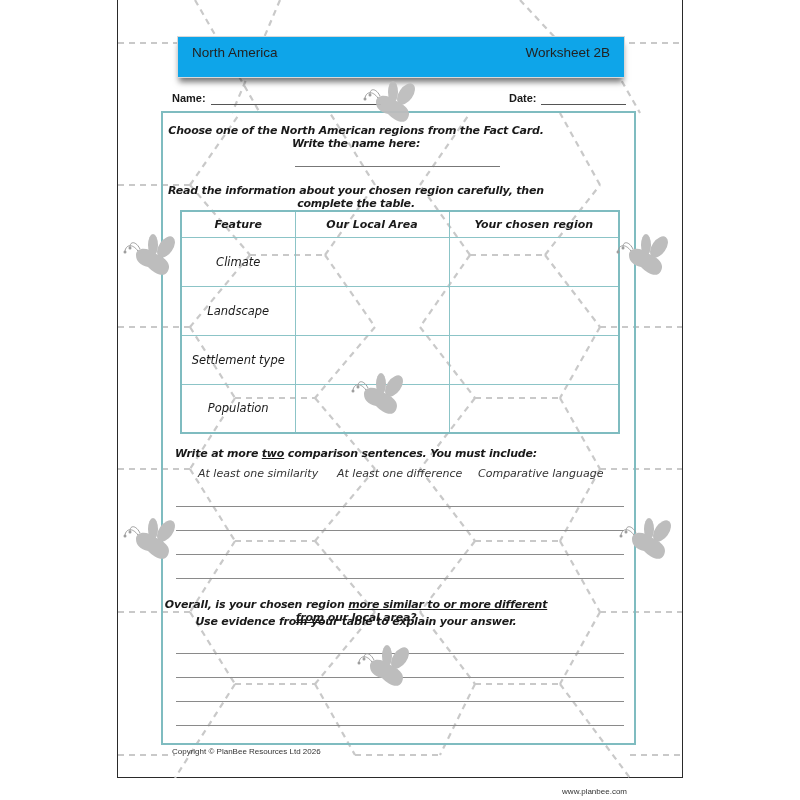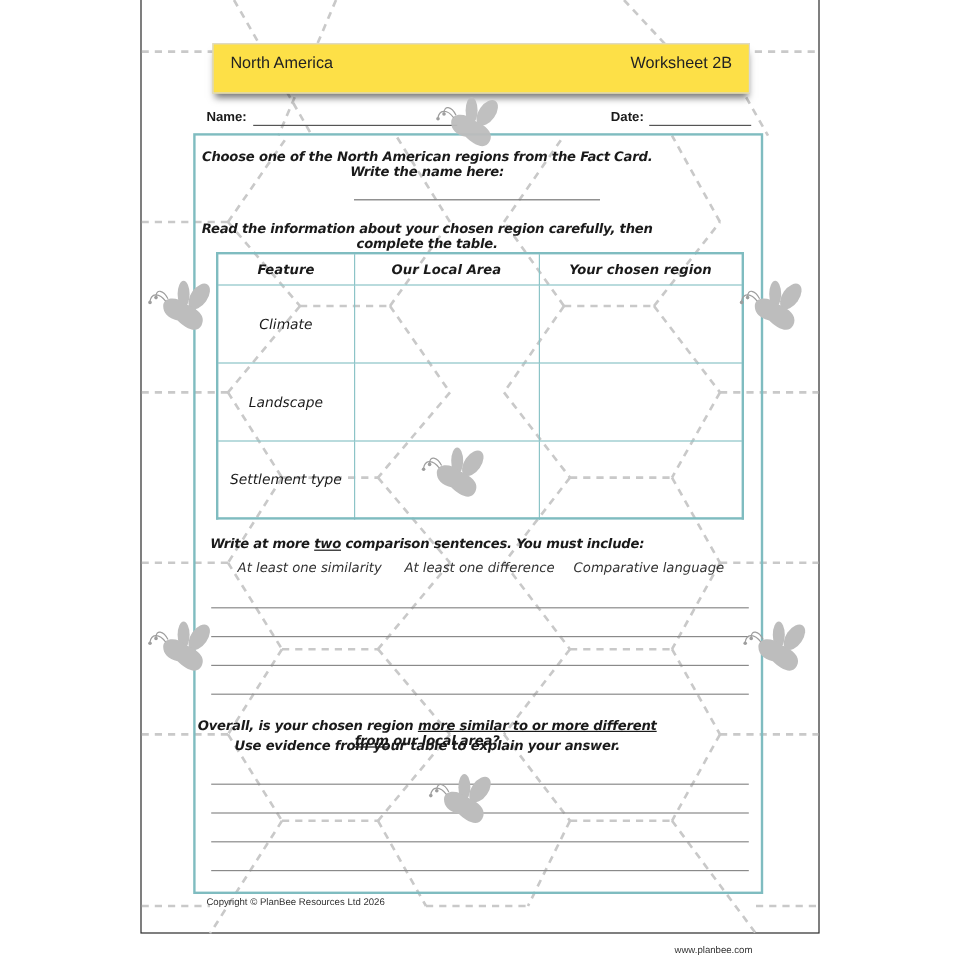--- a/index.html
+++ b/index.html
@@ -7,21 +7,21 @@
   body { position: relative; font-family: "DejaVu Sans", sans-serif; color: #1a1a1a; }
 
   .page {
     position: absolute; left: 117px; top: -2px; width: 566px; height: 780px;
     border: 1.5px solid #2a2a2a; background: #ffffff; overflow: hidden;
   }
   .hex-bg { position: absolute; left: 0; top: 0; width: 800px; height: 800px; pointer-events: none; }
 
   .header-card {
     position: absolute; left: 177px; top: 36px; width: 448px; height: 42px;
-    background: #fde047; border: 1px solid #d8d8d8;
+    background: #0ea5e9; border: 1px solid #d8d8d8;
     box-shadow: 0 6px 6px -2px rgba(0,0,0,0.55);
   }
   .header-card .title { position: absolute; left: 14px; top: 8px; font-size: 13.5px; color: #222; font-family: "Liberation Sans", sans-serif; }
   .header-card .ws { position: absolute; right: 14px; top: 8px; font-size: 13.5px; color: #222; font-family: "Liberation Sans", sans-serif; }
 
   .name-label { position: absolute; left: 172px; top: 92px; font-size: 11px; font-weight: bold; font-family: "Liberation Sans", sans-serif; }
   .name-line { position: absolute; left: 211px; top: 104px; width: 170px; border-bottom: 1px solid #555; }
   .date-label { position: absolute; left: 509px; top: 92px; font-size: 11px; font-weight: bold; font-family: "Liberation Sans", sans-serif; }
   .date-line { position: absolute; left: 541px; top: 104px; width: 85px; border-bottom: 1px solid #555; }
 
@@ -167,20 +167,25 @@
     <tr>
       <td>Landscape</td>
       <td></td>
       <td></td>
     </tr>
     <tr>
       <td>Settlement type</td>
       <td></td>
       <td></td>
     </tr>
+    <tr>
+      <td>Population</td>
+      <td></td>
+      <td></td>
+    </tr>
   </tbody>
 </table>
 
 <div class="instr bold" style="top:447px;"><span>Write at more </span><span class="u">two</span><span> comparison sentences. You must include:</span></div>
 <span class="include-row" style="left:198px;">At least one similarity</span>
 <span class="include-row" style="left:337px;">At least one difference</span>
 <span class="include-row" style="left:478px;">Comparative language</span>
 
 <div class="write-line" style="top:506px;"></div>
 <div class="write-line" style="top:530px;"></div>

